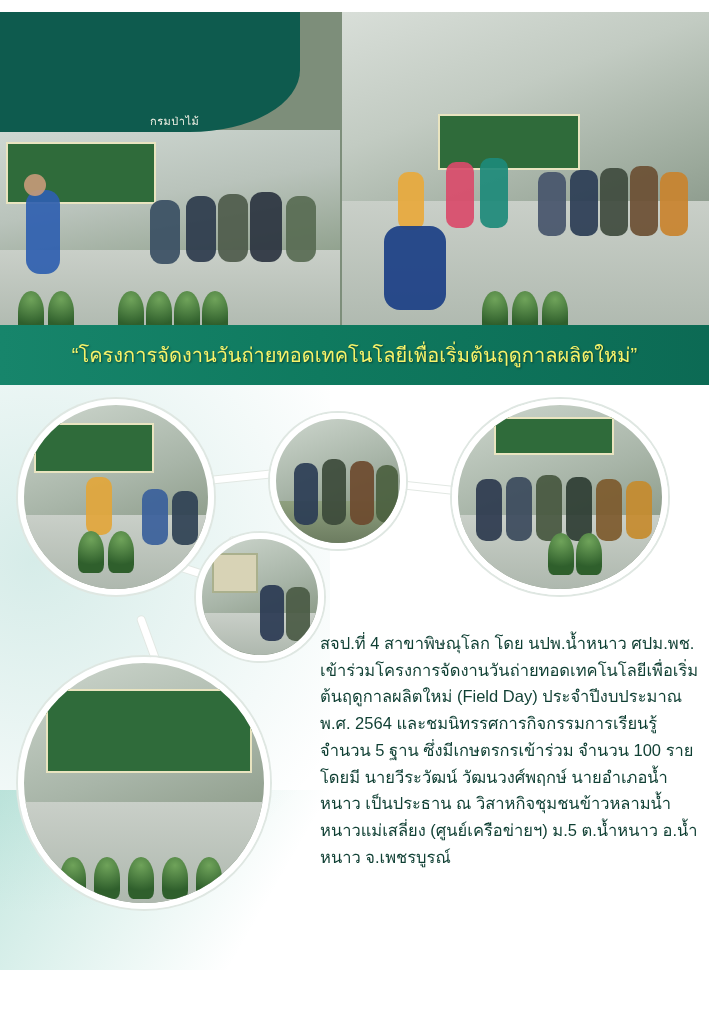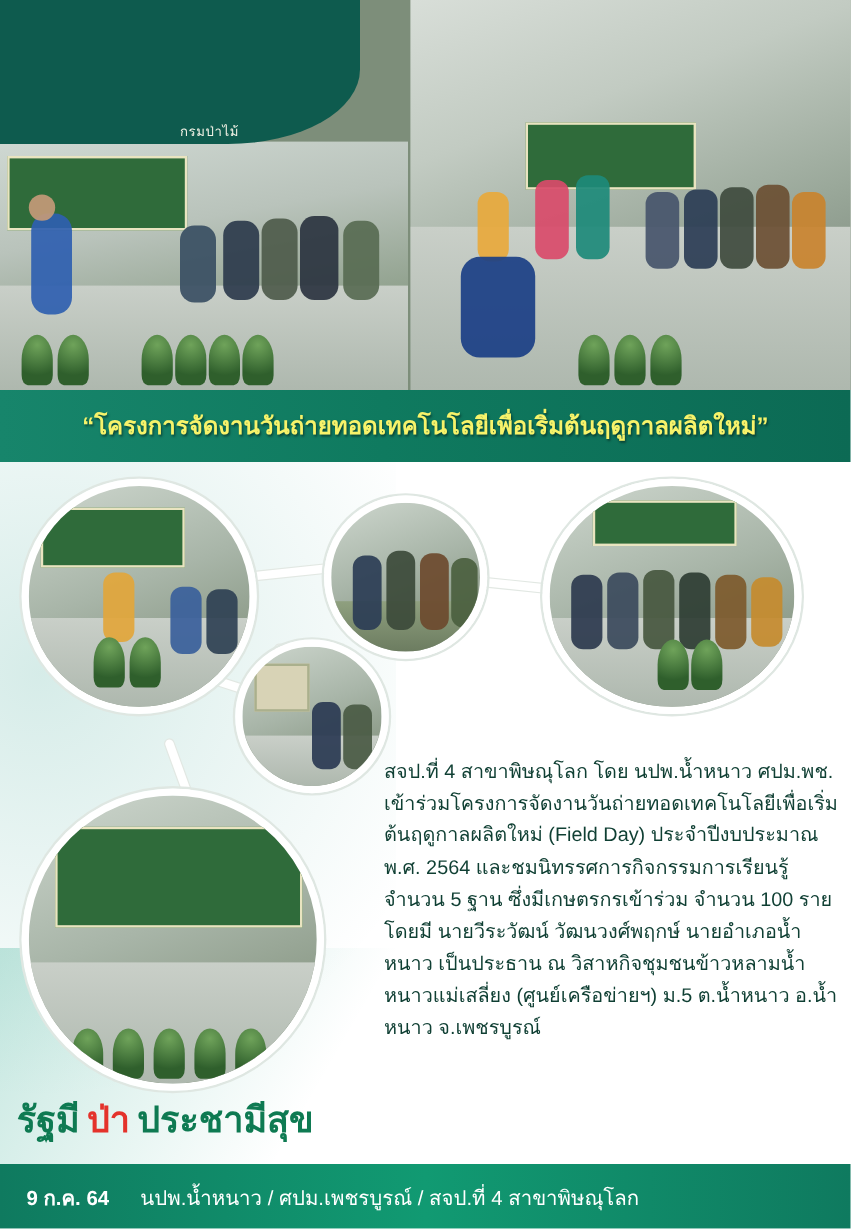--- a/index.html
+++ b/index.html
@@ -12,21 +12,21 @@
   }
   .poster {
     position: relative;
     width: 709px; height: 1024px;
     background: #ffffff;
     overflow: hidden;
   }
 
   
   .photo-band {
-    position: absolute; top: 0; left: 0;
+    position: absolute; top: 12px; left: 0;
     width: 709px; height: 325px;
     background: #7d8e7a;
     overflow: hidden;
   }
   .photo-left {
     position: absolute; top: 118px; left: 0;
     width: 340px; height: 207px;
     background: linear-gradient(170deg,#cfd8d2 0%, #b9c3bb 35%, #8fa08c 70%, #6e7f6c 100%);
     overflow: hidden;
   }
@@ -105,21 +105,21 @@
   
   .title-bar {
     position: absolute; top: 325px; left: 0;
     width: 709px; height: 60px;
     background: linear-gradient(90deg,#17856b 0%, #0f7a5f 45%, #0c6a54 100%);
     display: flex; align-items: center; justify-content: center;
     z-index: 5;
   }
   .title-bar .txt {
     color: #f7f36a;
-    font-size: 20px; font-weight: bold;
+    font-size: 20px; font-weight: normal;
     text-shadow: 1px 1px 2px rgba(0,0,0,.45);
     padding: 0 8px;
   }
 
   
   .body-area {
     position: absolute; top: 385px; left: 0;
     width: 709px; height: 585px;
     background: #ffffff;
   }
@@ -294,25 +294,16 @@
         <div class="plant" style="left:36px;"></div>
         <div class="plant" style="left:70px;"></div>
         <div class="plant" style="left:104px;"></div>
         <div class="plant" style="left:138px;"></div>
         <div class="plant" style="left:172px;"></div>
       </div>
     </div>
 
     <div class="desc">สจป.ที่ 4 สาขาพิษณุโลก โดย นปพ.น้ำหนาว ศปม.พช. เข้าร่วมโครงการจัดงานวันถ่ายทอดเทคโนโลยีเพื่อเริ่มต้นฤดูกาลผลิตใหม่ (Field Day) ประจำปีงบประมาณ พ.ศ. 2564 และชมนิทรรศการกิจกรรมการเรียนรู้ จำนวน 5 ฐาน ซึ่งมีเกษตรกรเข้าร่วม จำนวน 100 ราย โดยมี นายวีระวัฒน์ วัฒนวงศ์พฤกษ์ นายอำเภอน้ำหนาว เป็นประธาน ณ วิสาหกิจชุมชนข้าวหลามน้ำหนาวแม่เสลี่ยง (ศูนย์เครือข่ายฯ) ม.5 ต.น้ำหนาว อ.น้ำหนาว จ.เพชรบูรณ์</div>
 
-    <div class="slogan">
-      <span class="a">รัฐมี</span>
-      <span class="b">ป่า</span>
-      <span class="c">ประชามีสุข</span>
-    </div>
   </div>
 
-  <div class="footer">
-    <span class="date">9 ก.ค. 64</span>
-    <span class="credits">นปพ.น้ำหนาว / ศปม.เพชรบูรณ์ / สจป.ที่ 4 สาขาพิษณุโลก</span>
-  </div>
 
 </div>
 
 </body></html>

